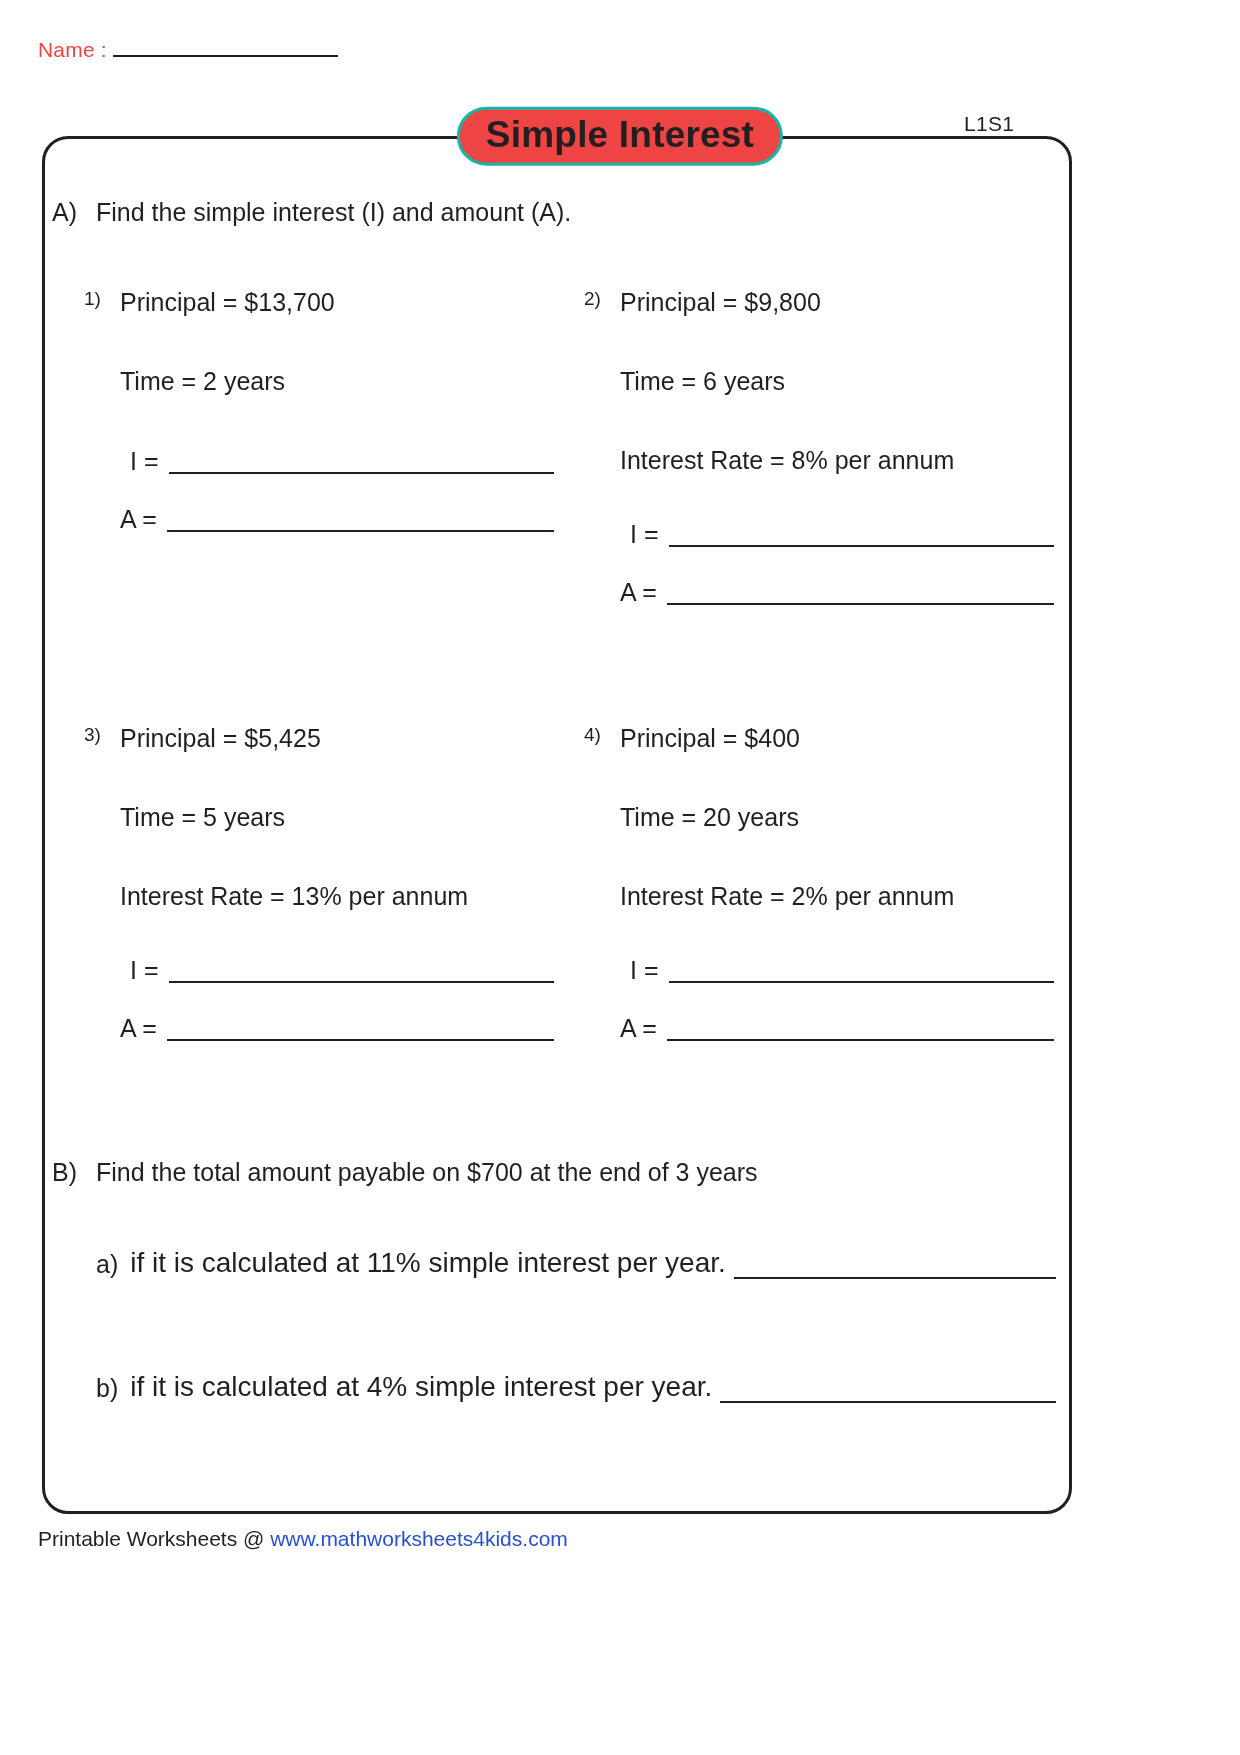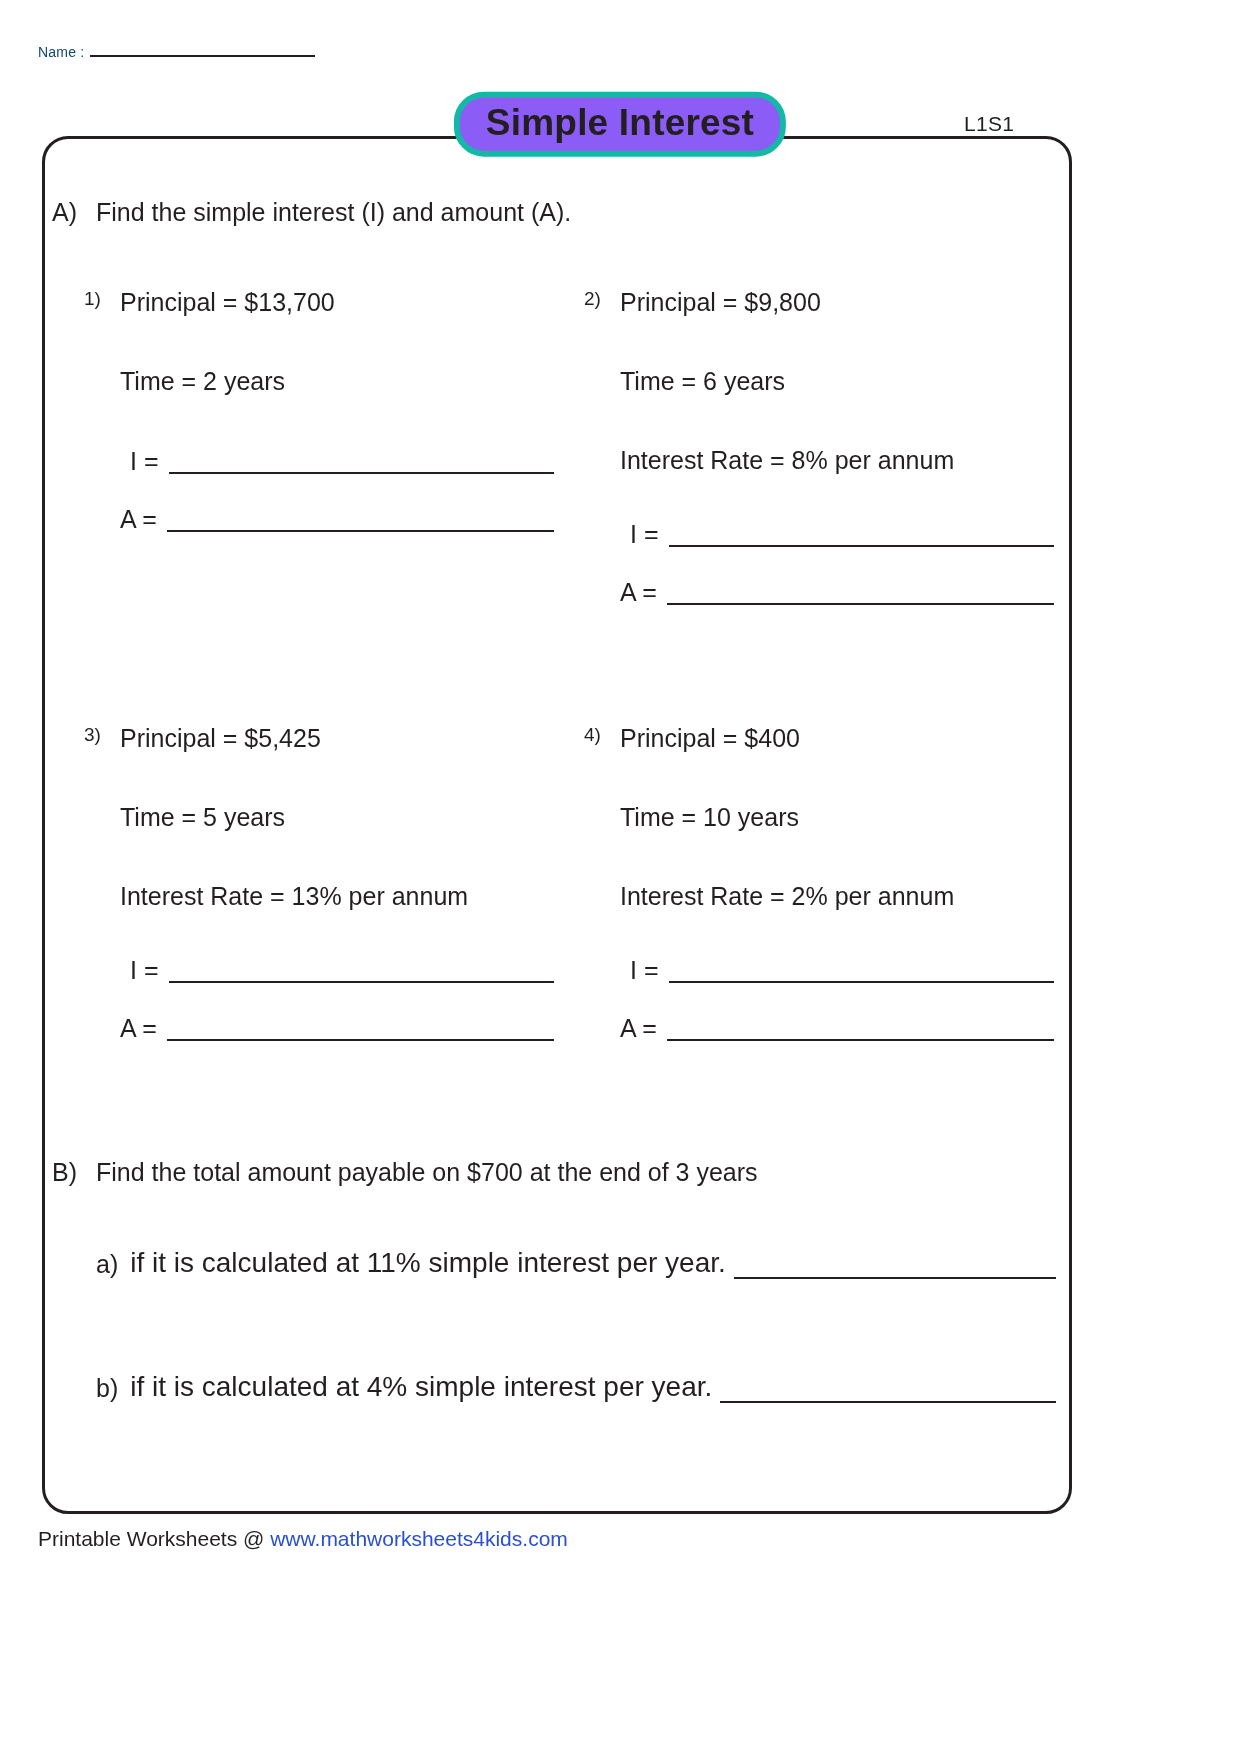--- a/index.html
+++ b/index.html
@@ -19,22 +19,22 @@
   
   .name-row {
     position: absolute;
     left: 38px;
     top: 33px;
     display: flex;
     align-items: baseline;
     gap: 6px;
   }
   .name-label {
-    font-size: 14px;
-    color: #0c4a6e;
+    font-size: 21px;
+    color: #ef4444;
     letter-spacing: .2px;
   }
   .name-blank {
     width: 225px;
     border-bottom: 2px solid #231f20;
     height: 22px;
   }
 
   
   .card {
@@ -46,24 +46,24 @@
     border: 3px solid #231f20;
     border-radius: 26px;
     box-sizing: border-box;
     background: transparent;
   }
 
   
   .title-pill {
     position: absolute;
     left: 50%;
-    top: 124px;
+    top: 136px;
     transform: translate(-50%, -50%);
-    background: #8b5cf6;
-    border: 6px solid #14b8a6;
+    background: #ef4444;
+    border: 3px solid #14b8a6;
     border-radius: 30px;
     padding: 6px 26px 9px 26px;
     z-index: 4;
   }
   .title-pill .title-text {
     font-size: 37px;
     font-weight: bold;
     color: #231f20;
     letter-spacing: .2px;
     white-space: nowrap;
@@ -283,21 +283,21 @@
     <span class="ans-label">A =</span>
     <span class="ans-blank"></span>
   </div>
 </div>
 
 <div class="problem p4">
   <div class="prob-head">
     <span class="prob-num">4)</span>
     <span class="prob-main">Principal = $400</span>
   </div>
-  <div class="prob-line">Time = 10 years</div>
+  <div class="prob-line">Time = 20 years</div>
   <div class="prob-line rate">Interest Rate = 2% per annum</div>
   <div class="answer-row">
     <span class="ans-label">I =</span>
     <span class="ans-blank"></span>
   </div>
   <div class="answer-row row-A">
     <span class="ans-label">A =</span>
     <span class="ans-blank"></span>
   </div>
 </div>

